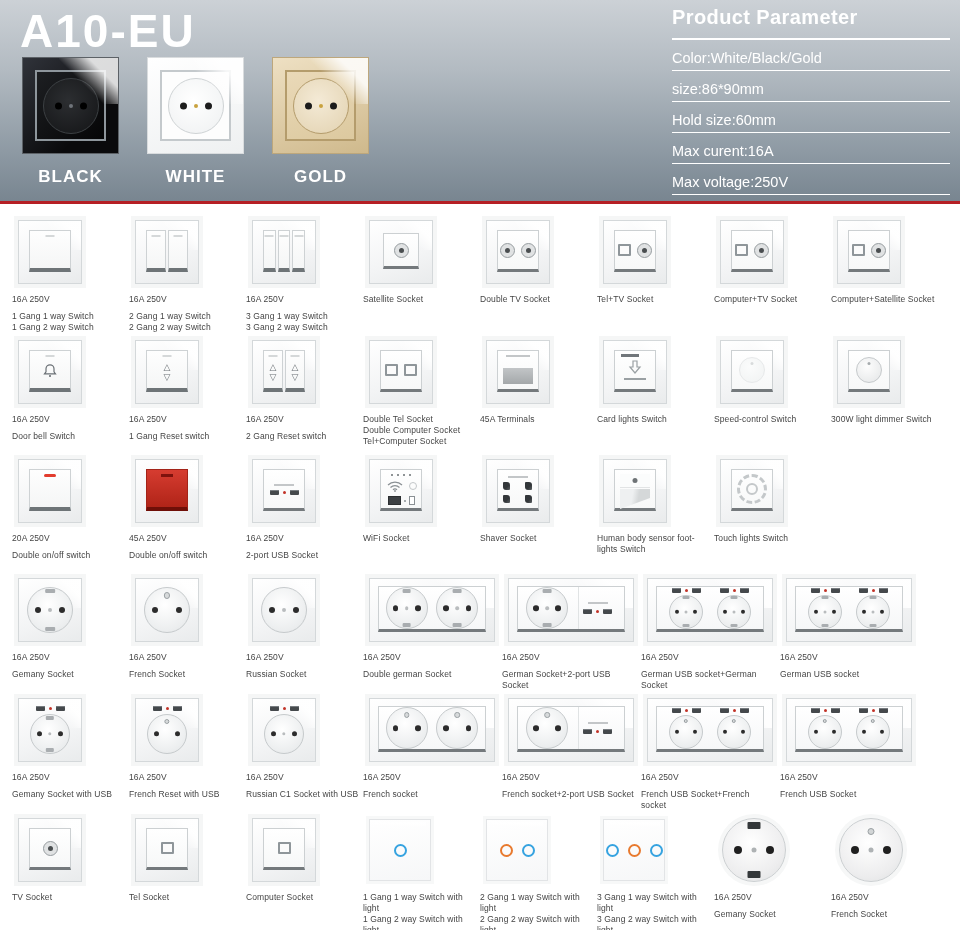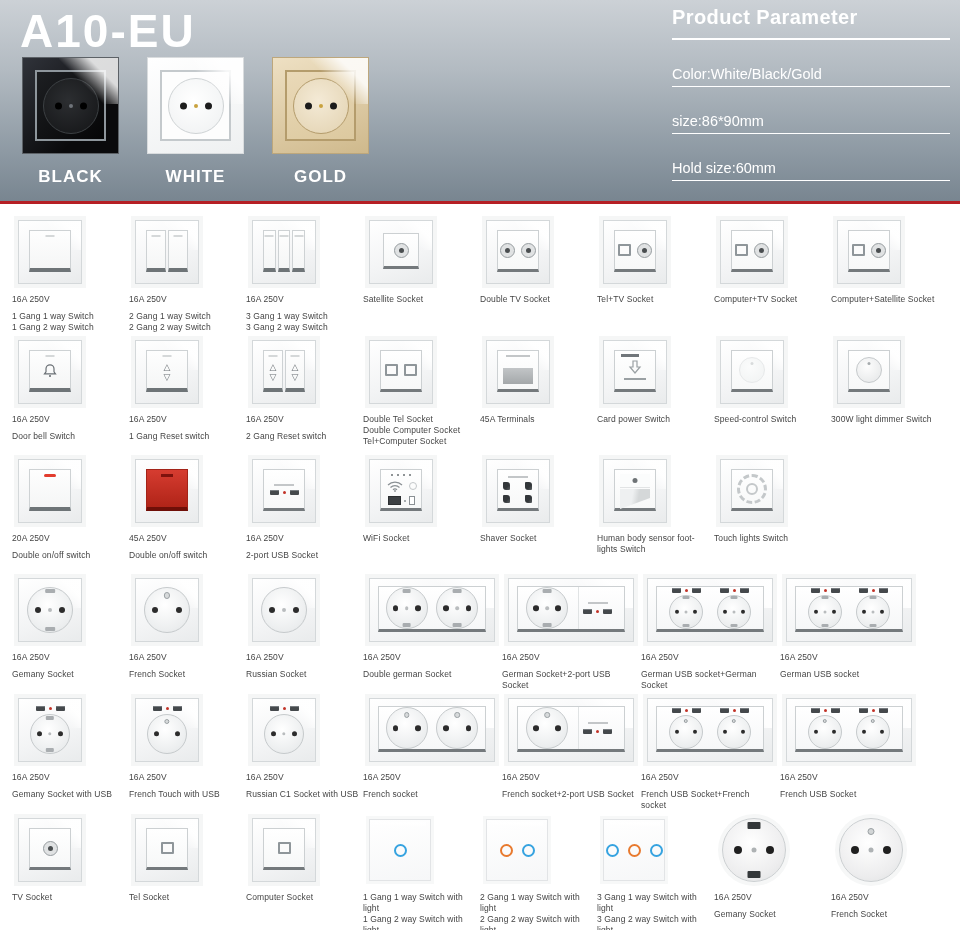--- a/index.html
+++ b/index.html
@@ -32,21 +32,21 @@
   .vplate.white .vcirc { background:radial-gradient(circle at 45% 40%, #ffffff, #eef0f1); border:1px solid #cfd3d5; }
   .vplate.white .vhole { background:#1d1d1d; }
   .vplate.gold { background:linear-gradient(160deg,#ecdfc1,#cdb URL); border:1px solid #bda77c;
     background:linear-gradient(160deg,#eee0c3,#cfb98c); }
   .vplate.gold .vinner { border:2px solid #b49c6c; background:linear-gradient(160deg,#ead9b8,#dcc99f); }
   .vplate.gold .vcirc { background:radial-gradient(circle at 45% 40%, #f4ead6, #e2d2b0); border:1px solid #b49c6c; }
   .vplate.gold .vhole { background:#1b1b1b; }
   .vlabel { margin-top:13px; color:#fff; font-weight:bold; font-size:17px; letter-spacing:1px; }
   .params { position:absolute; left:672px; top:6px; width:278px; }
   .ptitle { color:#fff; font-size:20px; font-weight:bold; padding-bottom:9px; border-bottom:2px solid #fff; letter-spacing:.4px; }
-  .prow { color:#fff; font-size:14.5px; padding:10px 0 4px; border-bottom:1.5px solid #fff;margin-top:16px; }
+  .prow { color:#fff; font-size:14.5px; padding:10px 0 4px; border-bottom:1.5px solid #fff; }
 
   
   .catalog { padding:12px 8px 0; }
   .row { display:flex; align-items:flex-start; min-height:116px; margin-bottom:3px; }
   .cell { width:117px; flex:none; }
   .cell.wide { width:139px; }
   .photo { height:72px; display:flex; align-items:center; padding-left:6px; }
   .labels { margin-top:6px; padding-left:4px; }
   .lab { font-size:8.5px; color:#454545; line-height:11px; letter-spacing:.1px; }
   .lab.rating { margin-bottom:6px; }
@@ -449,21 +449,21 @@
               <div class="insq colflex">
                 <div class="cardslot"></div>
                 <svg width="14" height="14" viewBox="0 0 14 14">
                   <path d="M5 1h4v6h3L7 13 2 7h3z" fill="none" stroke="#9aa0a3" stroke-width="1.2"></path>
                 </svg>
                 <div class="cardtext"></div>
               </div>
             </div>
           </div>
           <div class="labels">
-            <div class="lab">Card power Switch</div>
+            <div class="lab">Card lights Switch</div>
           </div>
         </div>
         <div class="cell">
           <div class="photo">
             <div class="plate">
               <div class="gloss"></div>
               <div class="insq">
                 <div class="knob faint"></div>
               </div>
             </div>
@@ -852,21 +852,21 @@
                 <div class="gface french" style="height: 40px; width: 40px;">
                   <i class="hole l"></i>
                   <i class="hole r"></i>
                   <i class="pin"></i>
                 </div>
               </div>
             </div>
           </div>
           <div class="labels">
             <div class="lab rating">16A 250V</div>
-            <div class="lab">French Touch with USB</div>
+            <div class="lab">French Reset with USB</div>
           </div>
         </div>
         <div class="cell">
           <div class="photo">
             <div class="plate">
               <div class="gloss"></div>
               <div class="fwrap col">
                 <div class="usbrow">
                   <span class="usbport"></span>
                   <span class="reddot"></span>

